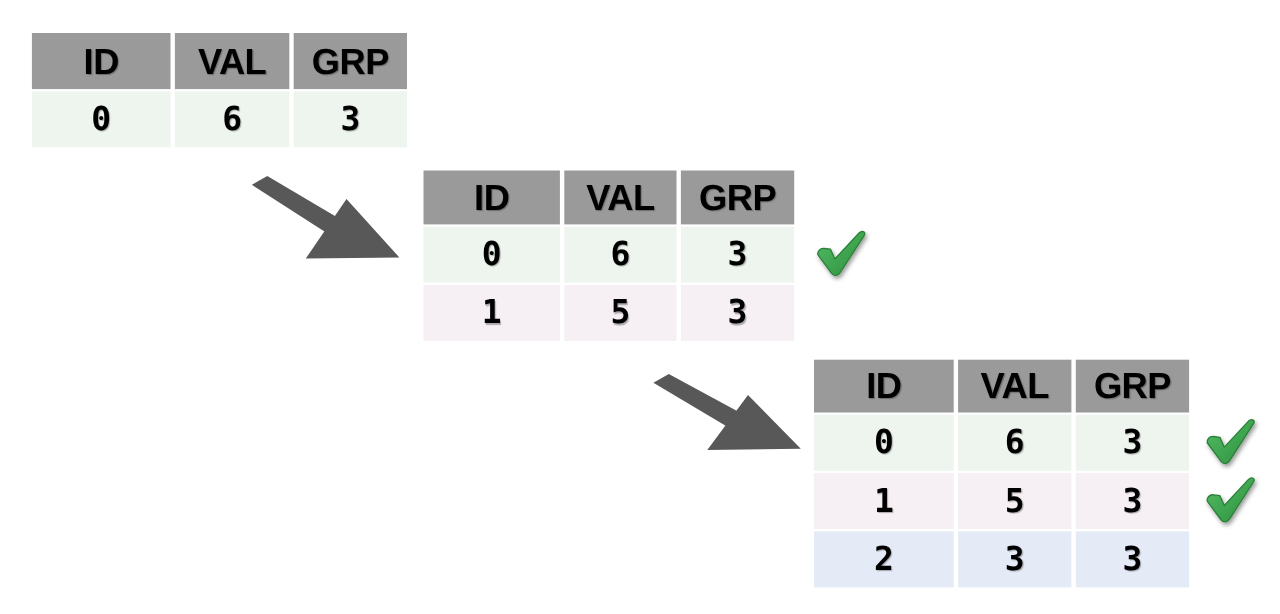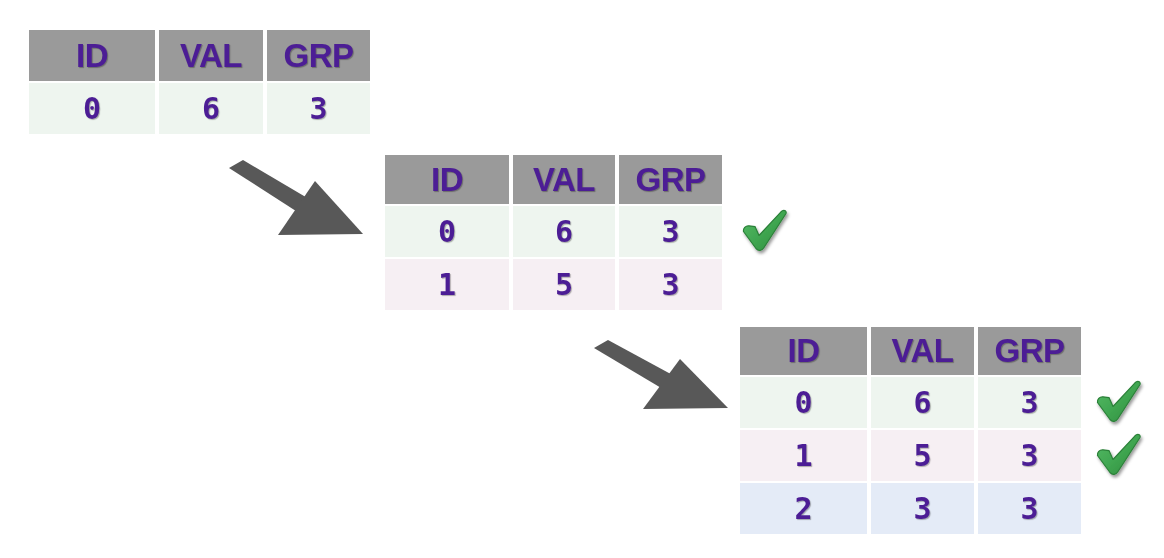--- a/index.html
+++ b/index.html
@@ -27,21 +27,21 @@
     flex-direction: row;
   }
   .tbl-row + .tbl-row {
     margin-top: 2px;
   }
   .cell {
     box-sizing: border-box;
     display: flex;
     align-items: center;
     justify-content: center;
-    color: #4c1d95;
+    color: #000000;
     text-shadow: 1px 1px 1px rgba(0,0,0,0.30);
   }
   .cell + .cell {
     margin-left: 4px;
   }
   .hdr .cell {
     background: #9a9a9a;
     font-family: "Liberation Sans", sans-serif;
     font-weight: bold;
     letter-spacing: -0.5px;

